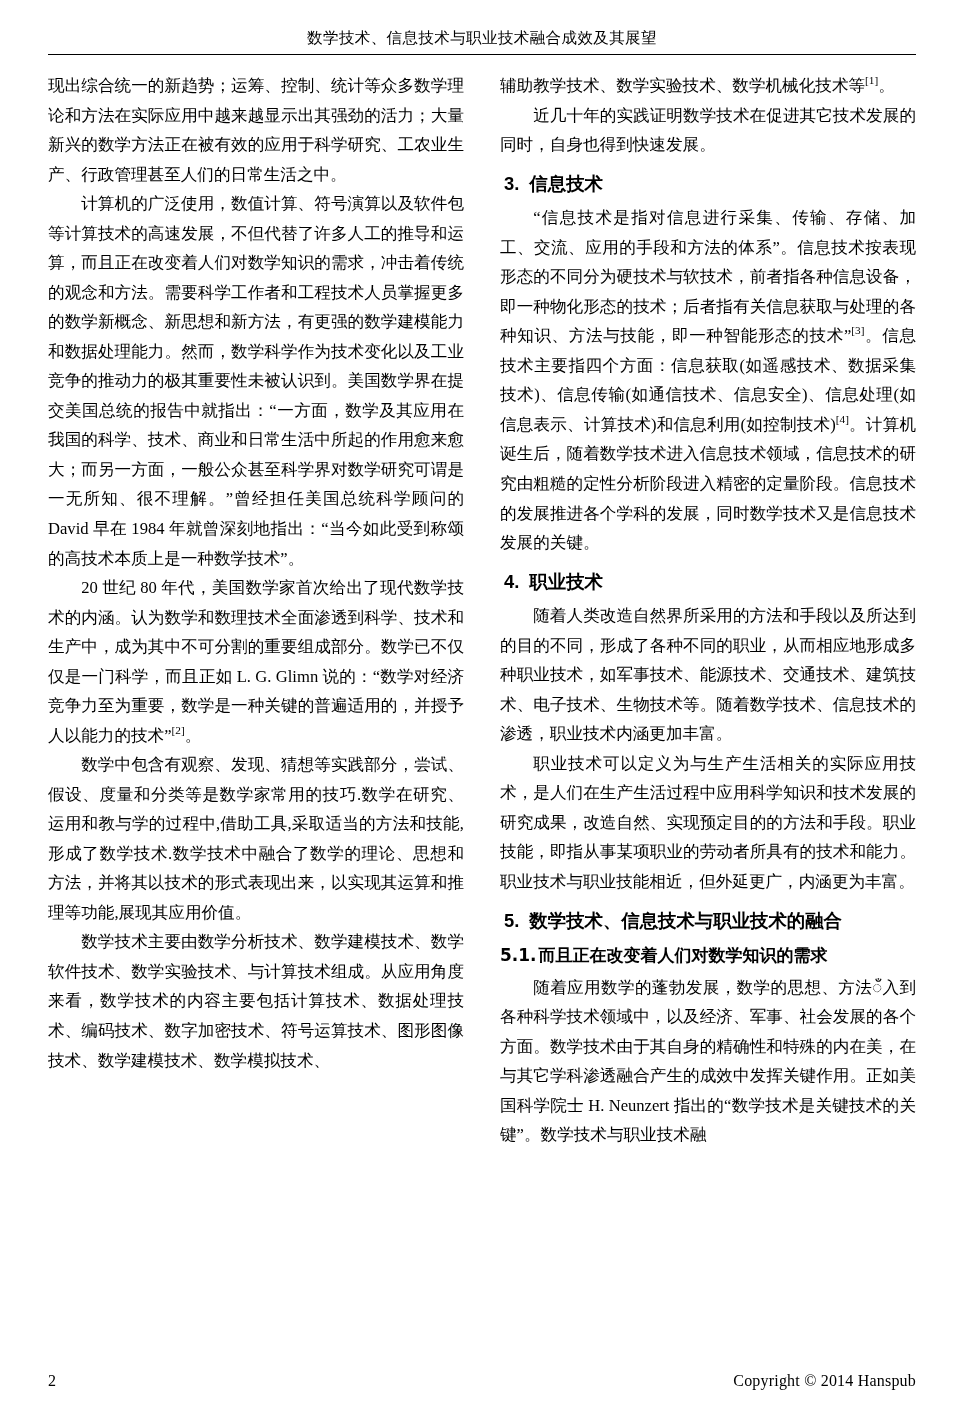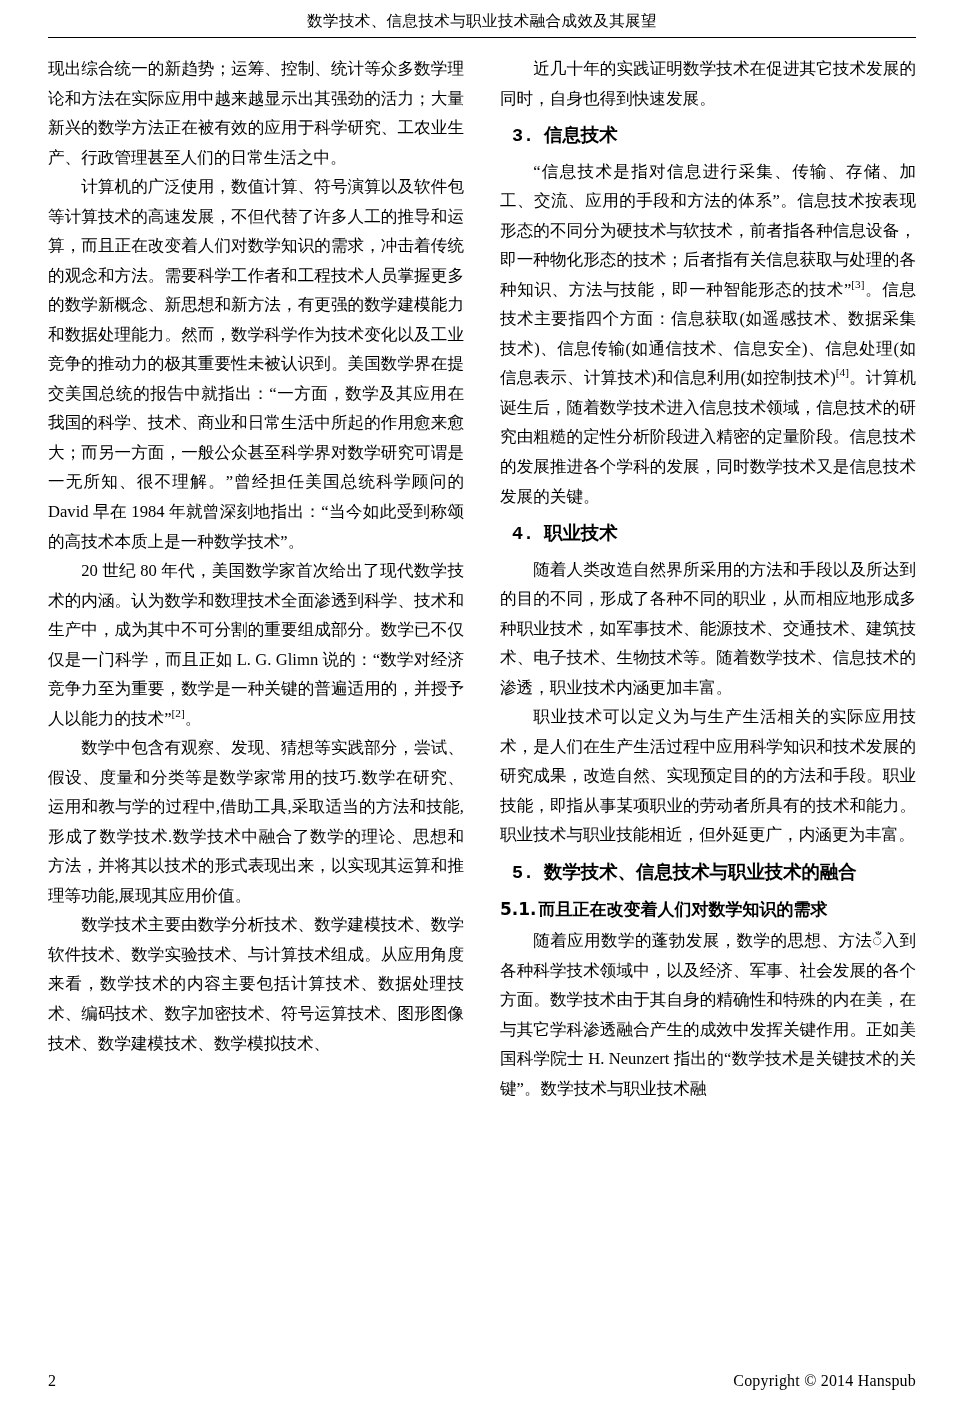--- a/index.html
+++ b/index.html
@@ -20,21 +20,21 @@
     height: 1414px;
     box-sizing: border-box;
     padding: 0 48px;
   }
   
   .running-head {
     text-align: center;
     font-size: 15.5px;
     font-family: "DejaVu Sans", "Liberation Sans", sans-serif;
     letter-spacing: 0.4px;
-    padding-top: 11px;
+    padding-top: 28px;
     padding-bottom: 5px;
   }
   .head-rule {
     border-bottom: 1.4px solid #000;
     margin: 0 0 16px 0;
   }
   
   .columns {
     display: flex;
     flex-direction: row;
@@ -49,24 +49,24 @@
     text-justify: inter-ideograph;
   }
   p {
     margin: 0;
     text-indent: 2em;
   }
   p.noindent {
     text-indent: 0;
   }
   .sec-h {
-    margin: 10px 0 6px 12px;
+    margin: 10px 0 6px 4px;
     font-size: 18.4px;
     font-weight: bold;
-    font-family: Liberation Mono, monospace;
+    font-family: Liberation Sans, sans-serif;
     text-indent: 0;
     line-height: 1.5;
   }
   .sec-h .num {
     margin-right: 10px;
   }
   .subsec-h {
     margin: 9px 0 4px 0;
     font-size: 17px;
     font-weight: bold;
@@ -113,20 +113,21 @@
 
     <div class="col">
       <p class="noindent">现出综合统一的新趋势；运筹、控制、统计等众多数学理论和方法在实际应用中越来越显示出其强劲的活力；大量新兴的数学方法正在被有效的应用于科学研究、工农业生产、行政管理甚至人们的日常生活之中。</p>
       <p>计算机的广泛使用，数值计算、符号演算以及软件包等计算技术的高速发展，不但代替了许多人工的推导和运算，而且正在改变着人们对数学知识的需求，冲击着传统的观念和方法。需要科学工作者和工程技术人员掌握更多的数学新概念、新思想和新方法，有更强的数学建模能力和数据处理能力。然而，数学科学作为技术变化以及工业竞争的推动力的极其重要性未被认识到。美国数学界在提交美国总统的报告中就指出：“一方面，数学及其应用在我国的科学、技术、商业和日常生活中所起的作用愈来愈大；而另一方面，一般公众甚至科学界对数学研究可谓是一无所知、很不理解。”曾经担任美国总统科学顾问的 David 早在 1984 年就曾深刻地指出：“当今如此受到称颂的高技术本质上是一种数学技术”。</p>
       <p><span>20 世纪 80 年代，美国数学家首次给出了现代数学技术的内涵。认为数学和数理技术全面渗透到科学、技术和生产中，成为其中不可分割的重要组成部分。数学已不仅仅是一门科学，而且正如 L. G. Glimn 说的：“数学对经济竞争力至为重要，数学是一种关键的普遍适用的，并授予人以能力的技术”</span><sup>[2]</sup><span>。</span></p>
       <p>数学中包含有观察、发现、猜想等实践部分，尝试、假设、度量和分类等是数学家常用的技巧.数学在研究、运用和教与学的过程中,借助工具,采取适当的方法和技能,形成了数学技术.数学技术中融合了数学的理论、思想和方法，并将其以技术的形式表现出来，以实现其运算和推理等功能,展现其应用价值。</p>
       <p>数学技术主要由数学分析技术、数学建模技术、数学软件技术、数学实验技术、与计算技术组成。从应用角度来看，数学技术的内容主要包括计算技术、数据处理技术、编码技术、数字加密技术、符号运算技术、图形图像技术、数学建模技术、数学模拟技术、</p>
     </div>
 
     <div class="col">
+      <p class="noindent"><span>辅助教学技术、数学实验技术、数学机械化技术等</span><sup>[1]</sup><span>。</span></p>
       <p>近几十年的实践证明数学技术在促进其它技术发展的同时，自身也得到快速发展。</p>
 
       <h2 class="sec-h"><span class="num">3.</span><span>信息技术</span></h2>
 
       <p><span>“信息技术是指对信息进行采集、传输、存储、加工、交流、应用的手段和方法的体系”。信息技术按表现形态的不同分为硬技术与软技术，前者指各种信息设备，即一种物化形态的技术；后者指有关信息获取与处理的各种知识、方法与技能，即一种智能形态的技术”</span><sup>[3]</sup><span>。信息技术主要指四个方面：信息获取(如遥感技术、数据采集技术)、信息传输(如通信技术、信息安全)、信息处理(如信息表示、计算技术)和信息利用(如控制技术)</span><sup>[4]</sup><span>。计算机诞生后，随着数学技术进入信息技术领域，信息技术的研究由粗糙的定性分析阶段进入精密的定量阶段。信息技术的发展推进各个学科的发展，同时数学技术又是信息技术发展的关键。</span></p>
 
       <h2 class="sec-h"><span class="num">4.</span><span>职业技术</span></h2>
 
       <p>随着人类改造自然界所采用的方法和手段以及所达到的目的不同，形成了各种不同的职业，从而相应地形成多种职业技术，如军事技术、能源技术、交通技术、建筑技术、电子技术、生物技术等。随着数学技术、信息技术的渗透，职业技术内涵更加丰富。</p>
       <p>职业技术可以定义为与生产生活相关的实际应用技术，是人们在生产生活过程中应用科学知识和技术发展的研究成果，改造自然、实现预定目的的方法和手段。职业技能，即指从事某项职业的劳动者所具有的技术和能力。职业技术与职业技能相近，但外延更广，内涵更为丰富。</p>

